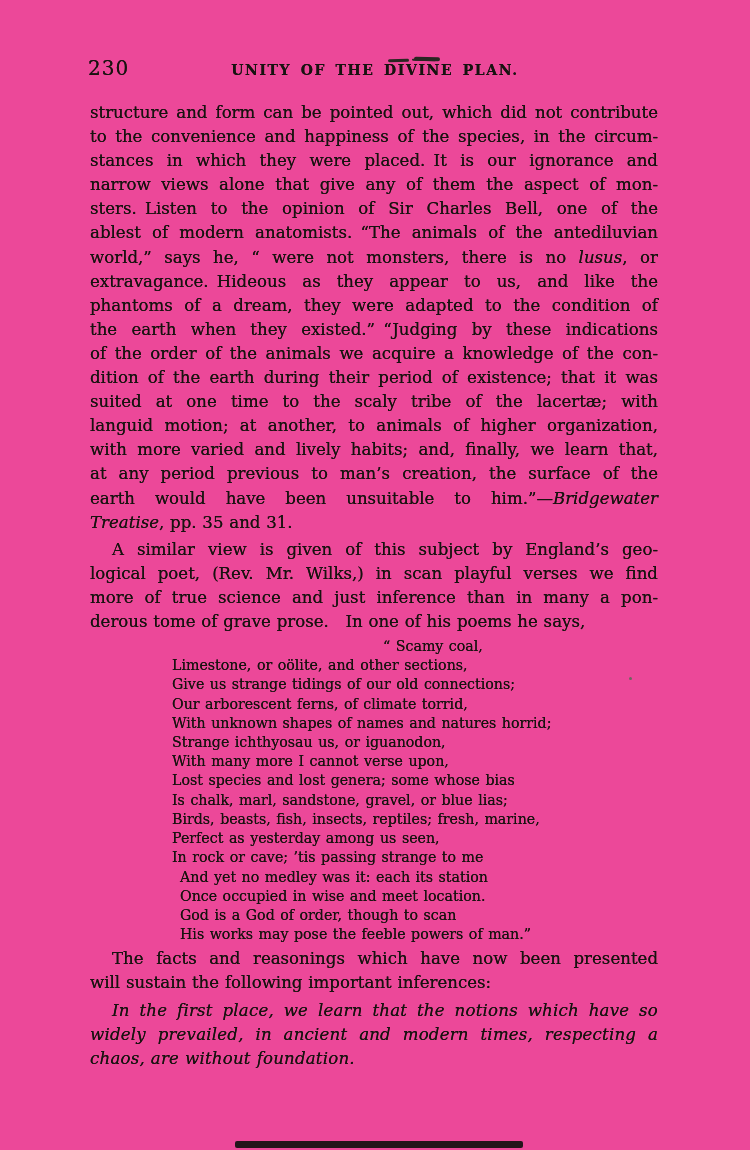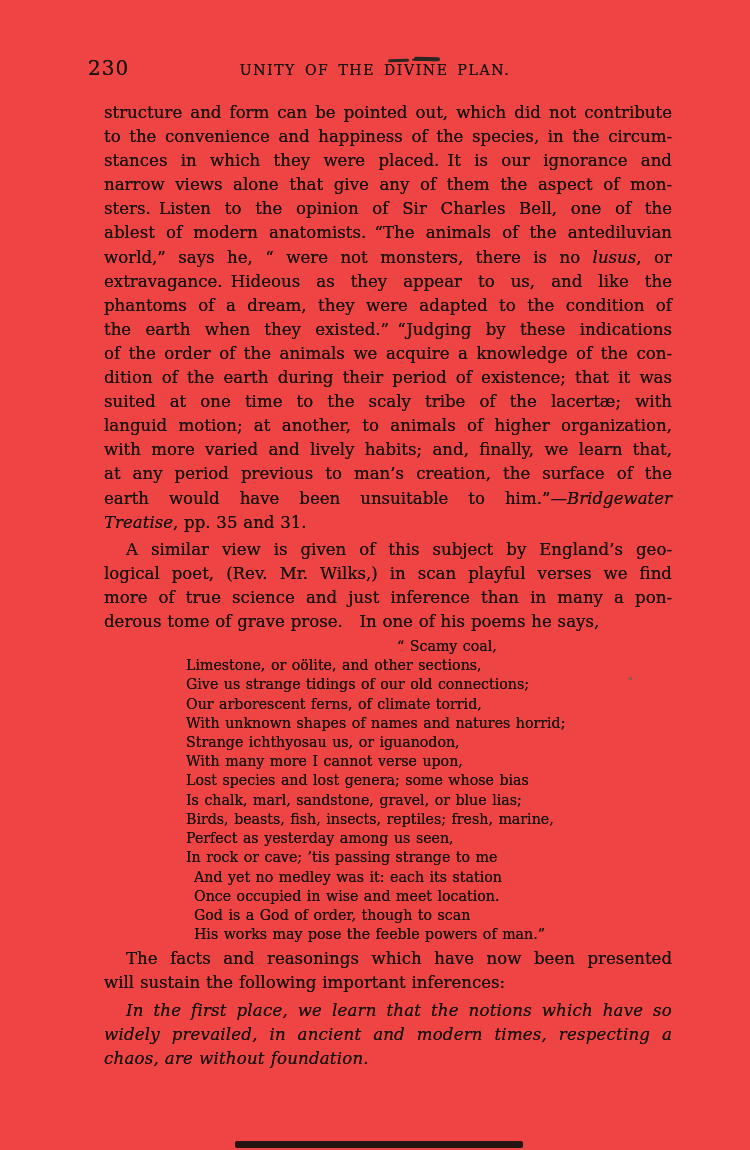--- a/index.html
+++ b/index.html
@@ -5,51 +5,51 @@
   html, body { margin: 0; padding: 0; }
   body {
     width: 750px; height: 1150px;
     background: #ffffff;
     font-family: "DejaVu Serif", "Liberation Serif", serif;
     overflow: hidden;
   }
   .page {
     position: relative;
     width: 750px; height: 1150px;
-    background: #ef4444;
+    background: #ec4899;
     color: #171310;
   }
   
   .running-head {
     position: absolute; top: 55px; left: 0; width: 750px; height: 26px;
   }
   .pagenum {
     position: absolute; left: 88px; top: 1px;
     font-size: 20px; letter-spacing: 1px;
     text-shadow: 0 0 0.5px rgba(20,15,10,0.85);
   }
   .title {
     position: absolute; left: 0; top: 7px; width: 750px;
     text-align: center;
-    font-size: 14px; font-weight: normal; letter-spacing: 1.6px;
+    font-size: 14px; font-weight: bold; letter-spacing: 1.6px;
     word-spacing: 3px;
     text-shadow: 0 0 0.5px rgba(20,15,10,0.85);
   }
   
   .smudge { position: absolute; background: #2a2622; border-radius: 2px; }
   .smudge.sa { left: 388px; top: 59px; width: 21px; height: 3px; transform: rotate(-2deg); }
   .smudge.sb { left: 414px; top: 57px; width: 26px; height: 4px; transform: rotate(1.5deg); box-shadow: -3px 1px 0 -1px #2a2622; }
   .dot { position: absolute; left: 629px; top: 677px; width: 3px; height: 3px; background: #6d675f; border-radius: 50%; }
   .bottom-bar {
     position: absolute; left: 235px; top: 1141px; width: 288px; height: 7px;
     background: #0f0e0d; border-radius: 2px; opacity: 0.9;
   }
   
   .text-block {
-    position: absolute; left: 104px; top: 101px; width: 568px;
+    position: absolute; left: 90px; top: 101px; width: 568px;
     font-size: 16.6px; line-height: 24.1px;
     text-shadow: 0 0 0.55px rgba(22,16,10,0.9);
     word-spacing: 0.5px;
   }
   .block { margin: 0; }
   .block + .block { margin-top: 3px; }
   .line { text-align: left; }
   .line.just { text-align: justify; text-align-last: justify; }
   .block.ind1 .line:first-child { text-indent: 22px; }
   .it { font-style: italic; }

